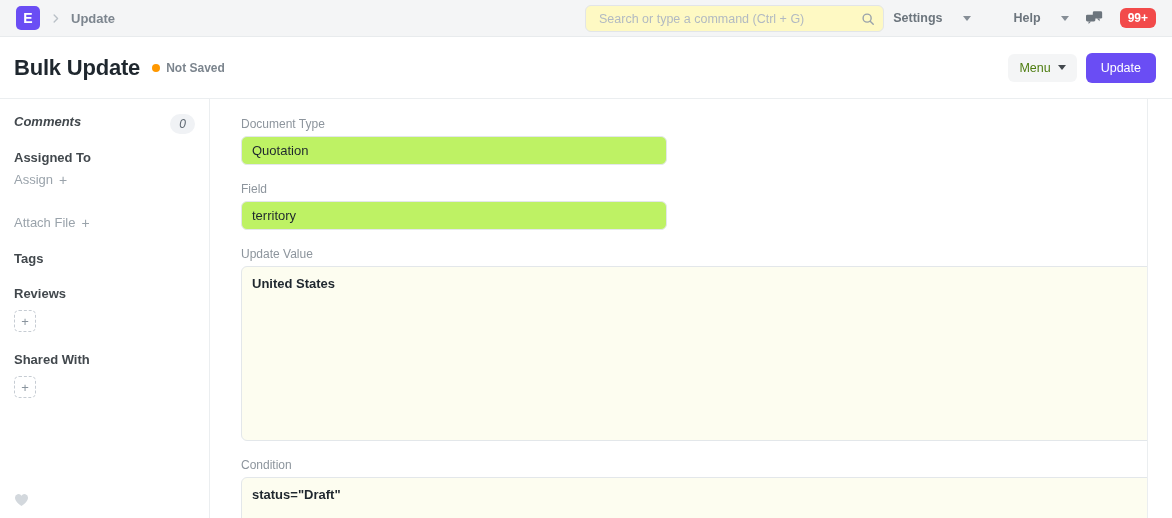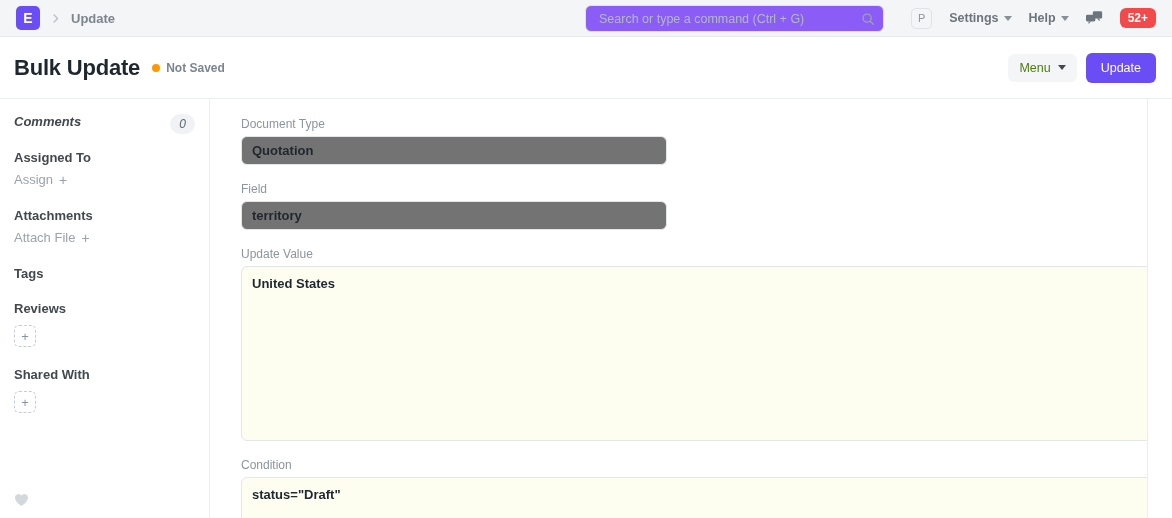--- a/index.html
+++ b/index.html
@@ -36,21 +36,21 @@
   .breadcrumb-link {
     font-size: 13px; font-weight: bold; color: #7c858e;
     cursor: pointer; text-decoration: none;
   }
   .nav-center {
     position: absolute; left: 585px; top: 5px;
     width: 299px; height: 27px;
   }
   .search-wrap {
     width: 100%; height: 100%;
-    background: #8b5cf6;
+    background: #fef9c3;
     border: 1px solid #e2e5e8;
     border-radius: 6px;
     display: flex; align-items: center;
     padding: 0 8px 0 11px;
   }
   .search-input {
     flex: 1; border: none; outline: none; background: transparent;
     font-size: 12.5px; font-family: "Liberation Sans", sans-serif;
     color: #1f272e;
   }
@@ -60,21 +60,21 @@
     margin-left: auto; display: flex; align-items: center; gap: 17px;
   }
   .avatar-box {
     width: 21px; height: 21px; border: 1px solid #dfe3e7; border-radius: 5px;
     color: #8d959d; font-size: 11px;
     display: flex; align-items: center; justify-content: center;
     cursor: pointer; background: #f4f5f6;
   }
   .nav-menu-item {
     font-size: 12.5px; font-weight: bold; color: #6c757d;
-    display: flex; align-items: center; gap: 5px; cursor: pointer;
+    display: flex; align-items: center; gap: 20px; cursor: pointer; margin-left: 26px;
   }
   .caret { width: 0; height: 0; border-left: 4px solid transparent; border-right: 4px solid transparent; border-top: 5px solid #868e96; }
   .chat-icon { color: #6c757d; cursor: pointer; display: flex; }
   .notif-badge {
     background: #f24a4a; color: #fff;
     font-size: 12px; font-weight: bold;
     border-radius: 6px; padding: 3px 8px;
     cursor: pointer;
   }
 
@@ -157,24 +157,24 @@
     border-right: 1px solid #ebeef0;
     max-width: 938px;
     overflow: hidden;
   }
   .field-block { margin-bottom: 17px; }
   .field-label {
     font-size: 12px; color: #8d959d; margin-bottom: 5px;
   }
   .ctrl-input {
     width: 426px; height: 29px;
-    background: #737373;
+    background: #bef264;
     border: 1px solid #e3e7ea; border-radius: 6px;
     padding: 0 10px;
-    font-size: 13px; font-weight: bold; color: #1f272e;
+    font-size: 13px; font-weight: normal; color: #1f272e;
     font-family: "Liberation Sans", sans-serif;
     outline: none;
   }
   .ctrl-textarea {
     width: 994px;
     background: #fdfdf0;
     border: 1px solid #e3e7ea; border-radius: 6px;
     padding: 9px 10px;
     font-size: 13px; font-weight: bold; color: #1f272e;
     font-family: "Liberation Sans", sans-serif;
@@ -220,21 +220,21 @@
       <span class="caret"></span>
     </div>
     <span class="chat-icon">
       <svg width="17" height="15" viewBox="0 0 20 17" fill="currentColor">
           <rect x="0" y="4" width="11" height="8" rx="1.6"></rect>
           <path d="M3 12l0 3 3-3z"></path>
           <rect x="8" y="0" width="11" height="8.5" rx="1.6"></rect>
           <path d="M16 8.5l0 3.2-3.2-3.2z"></path>
         </svg>
     </span>
-    <div class="notif-badge">52+</div>
+    <div class="notif-badge">99+</div>
   </div>
 </div>
 
 <div class="page-head">
   <div class="page-title">Bulk Update</div>
   <div class="indicator">
     <span class="indicator-dot"></span>
     <span class="indicator-text">Not Saved</span>
   </div>
   <div class="head-actions">
@@ -258,21 +258,20 @@
 
     <div class="sb-section">
       <div class="sb-title">Assigned To</div>
       <div class="sb-action">
         <span>Assign</span>
         <span class="plus">+</span>
       </div>
     </div>
 
     <div class="sb-section">
-      <div class="sb-title">Attachments</div>
       <div class="sb-action">
         <span>Attach File</span>
         <span class="plus">+</span>
       </div>
     </div>
 
     <div class="sb-section">
       <div class="sb-title">Tags</div>
     </div>
 

